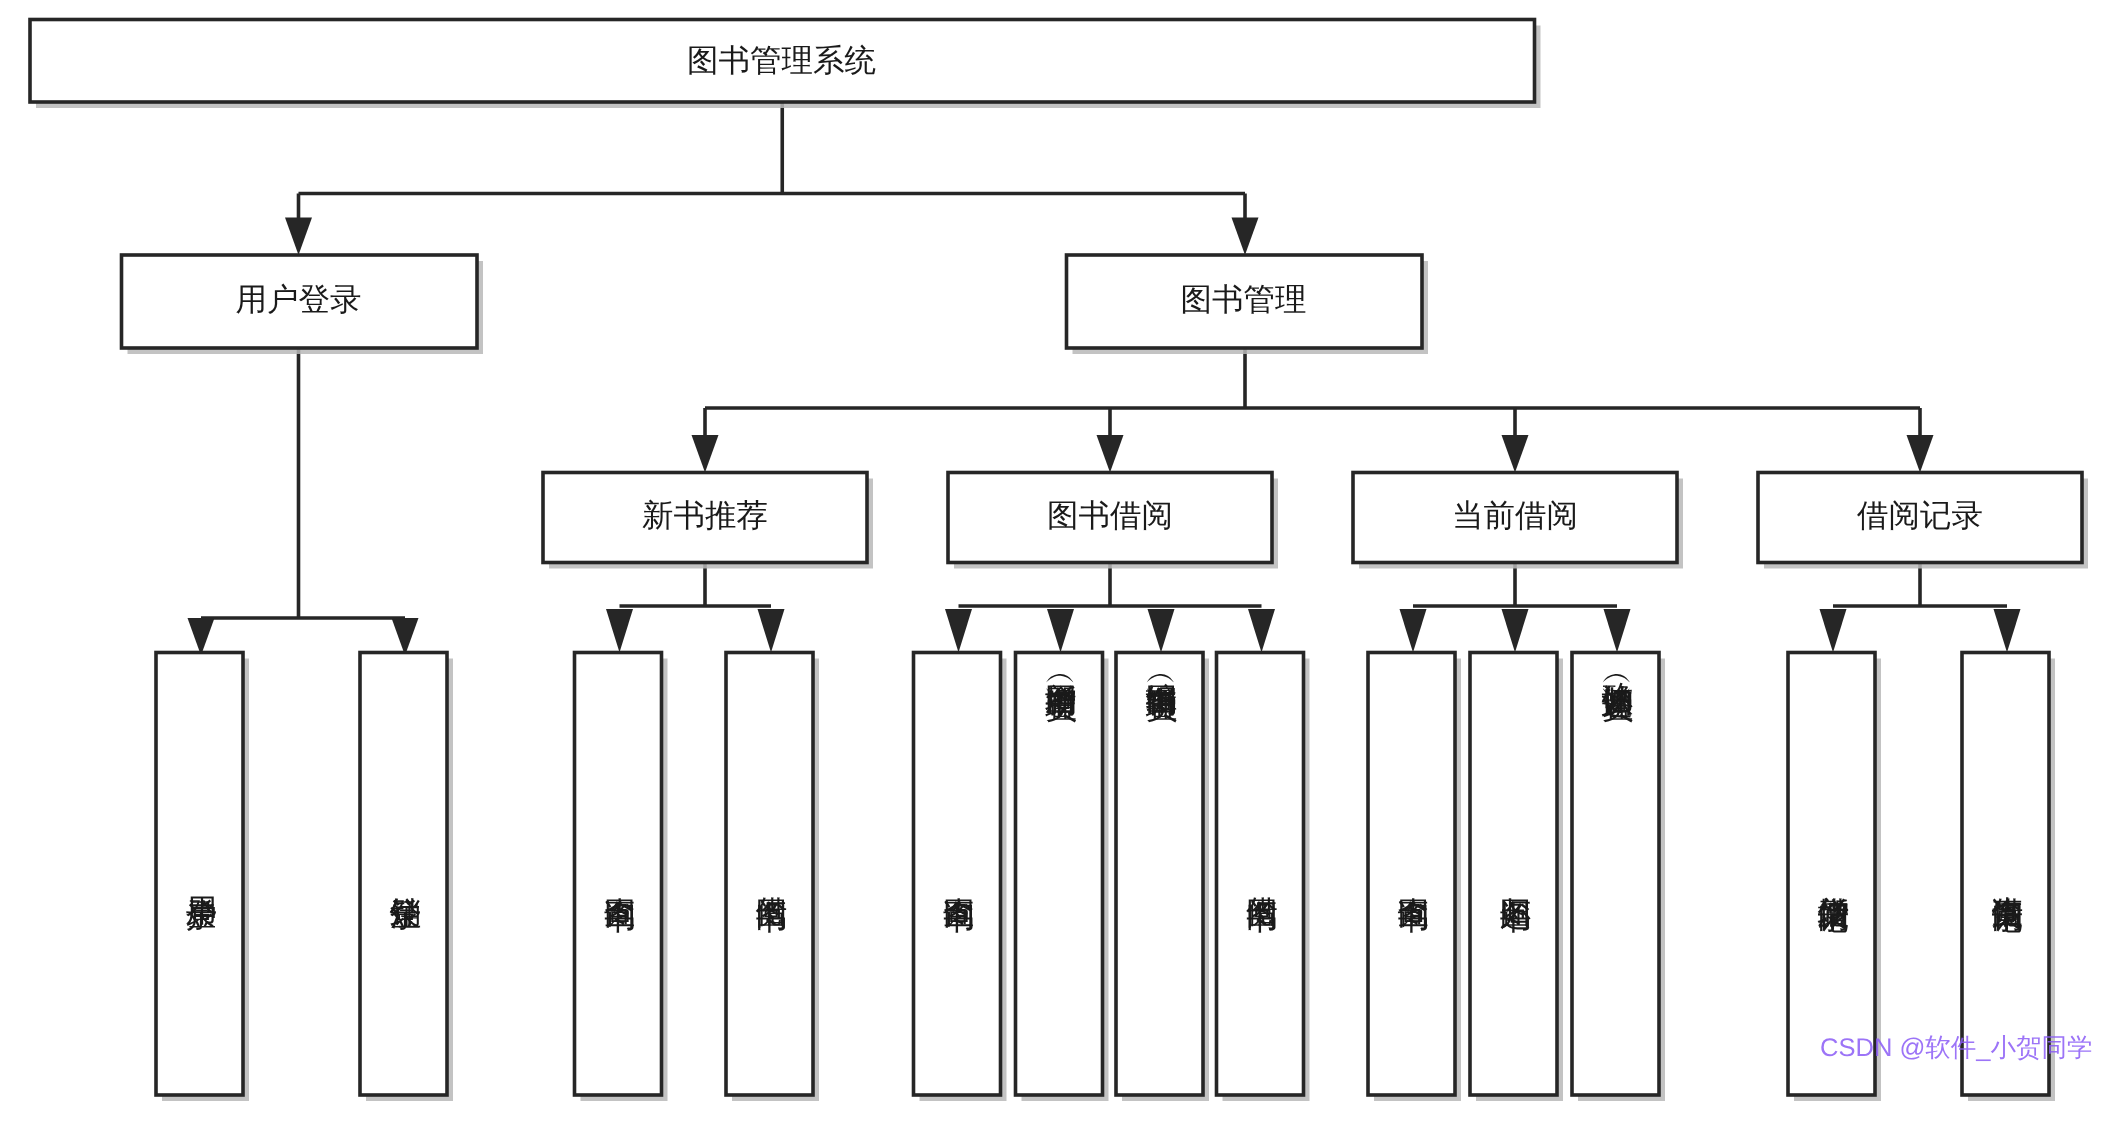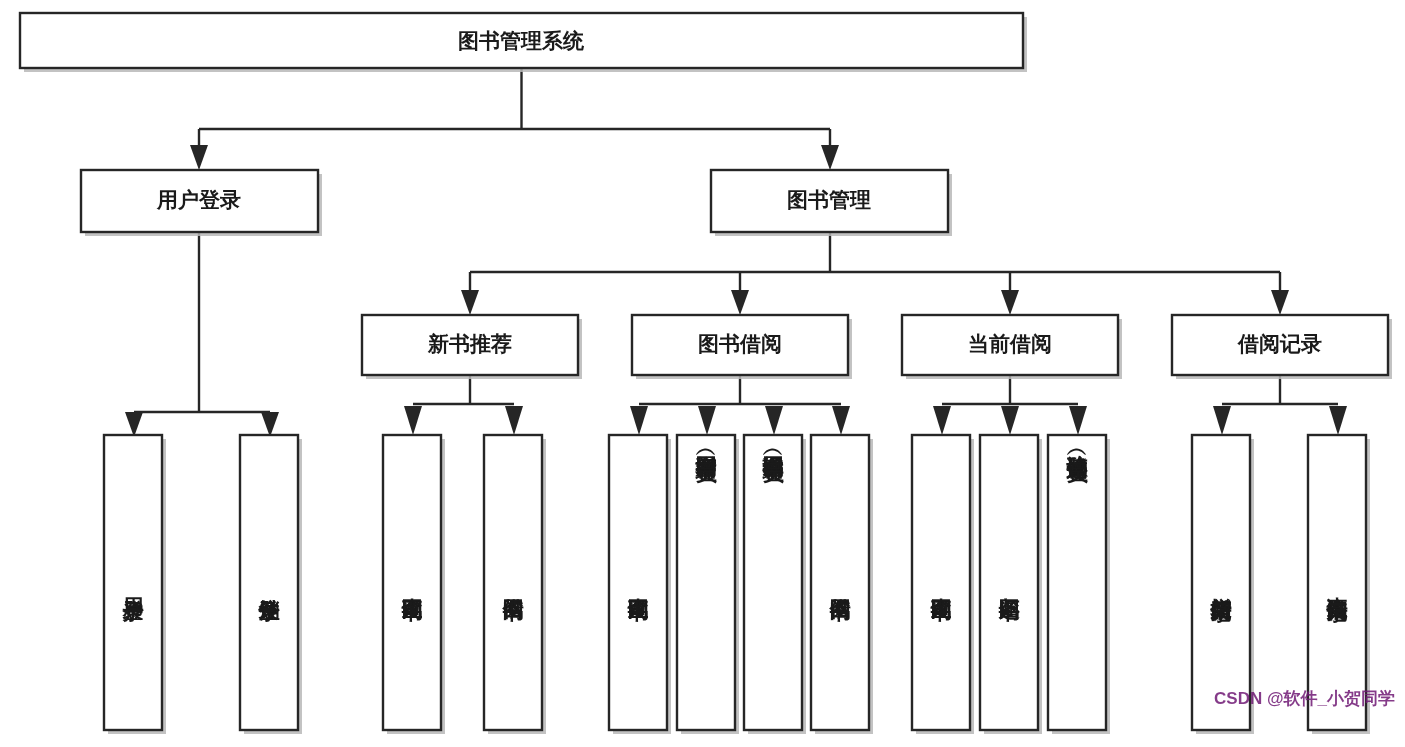--- a/index.html
+++ b/index.html
@@ -14,21 +14,20 @@
     overflow: hidden;
     font-family: "Liberation Sans", "DejaVu Sans", sans-serif;
     position: relative;
   }
   #diagram-root {
     position: absolute;
     left: 0;
     top: 0;
     width: 1405px;
     height: 714px;
-    font-weight: bold;
   }
   svg.diagram {
     display: block;
     width: 1405px;
     height: 747px;
     background: #ffffff;
   }
   .node-box {
     fill: #ffffff;
     stroke: #262626;
@@ -73,21 +72,21 @@
     letter-spacing: 1px;
     white-space: nowrap;
     text-align: center;
   }
   .watermark {
     position: absolute;
     right: 10px;
     bottom: 4px;
     font-family: "Liberation Sans", "DejaVu Sans", sans-serif;
     font-size: 17px;
-    color: #701a75;
+    color: #8b5cf6;
     opacity: 0.85;
     white-space: nowrap;
     pointer-events: none;
   }
 </style>
 </head>
 <body>
 
 <div id="diagram-root">
 

